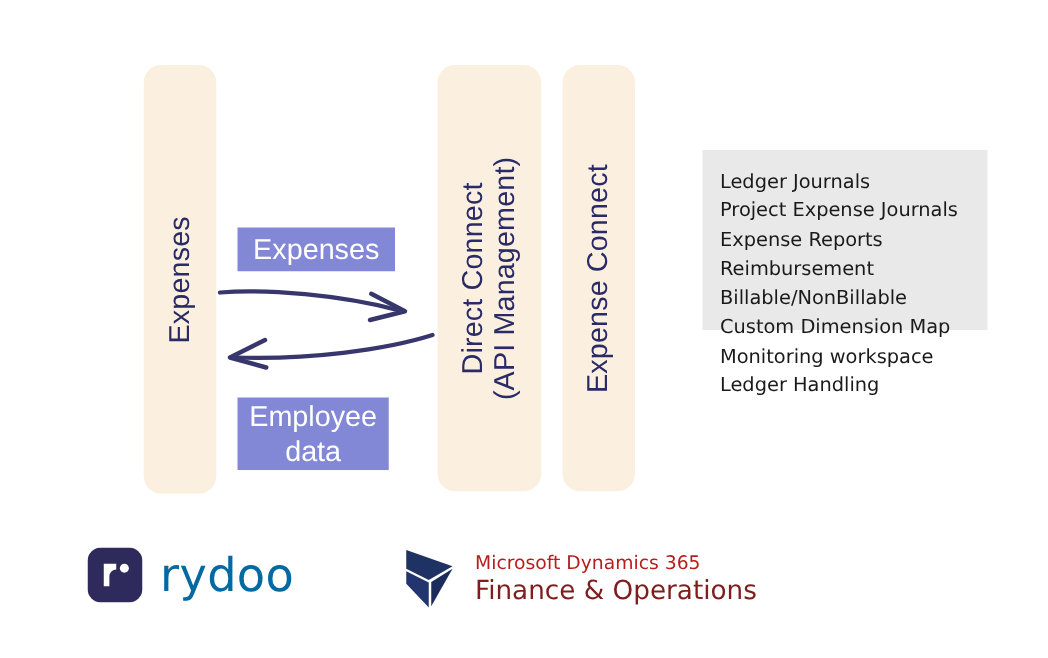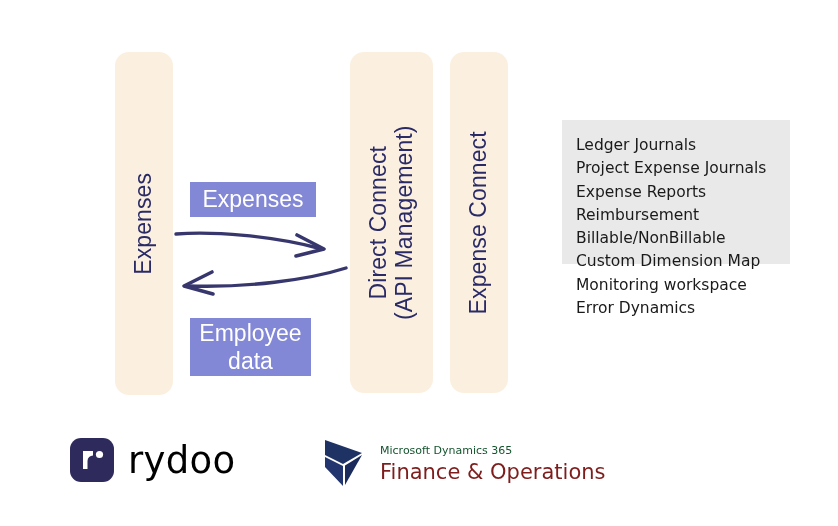--- a/index.html
+++ b/index.html
@@ -95,21 +95,21 @@
     display: flex;
     align-items: center;
   }
   #rydoo-mark {
     width: 44px;
     height: 44px;
     flex: 0 0 auto;
   }
   #rydoo-wordmark {
     margin-left: 14px;
-    color: #000000;
+    color: #0369a1;
     font-size: 37px;
     line-height: 1;
     letter-spacing: 0.3px;
     font-family: "DejaVu Sans", sans-serif;
   }
 
   #dynamics-logo {
     position: absolute;
     left: 322px;
     top: 437px;
@@ -119,23 +119,23 @@
   #dynamics-mark {
     width: 46px;
     height: 52px;
     flex: 0 0 auto;
   }
   #dynamics-text {
     margin-left: 12px;
     color: #2C3E6B;
   }
   #dynamics-line1 {
-    font-size: 11px;
+    font-size: 15px;
     line-height: 19px;
-    color: #14532d;
+    color: #b91c1c;
     font-family: "DejaVu Sans", sans-serif;
   }
   #dynamics-line2 {
     font-size: 21px;
     line-height: 25px;
     color: #7f1d1d;
     font-family: "DejaVu Sans", sans-serif;
   }
 </style>
 </head>
@@ -183,21 +183,21 @@
   </svg>
 
   <div id="feature-panel">
     <div class="feat-item">Ledger Journals</div>
     <div class="feat-item">Project Expense Journals</div>
     <div class="feat-item">Expense Reports</div>
     <div class="feat-item">Reimbursement</div>
     <div class="feat-item">Billable/NonBillable</div>
     <div class="feat-item">Custom Dimension Map</div>
     <div class="feat-item">Monitoring workspace</div>
-    <div class="feat-item">Error Dynamics</div>
+    <div class="feat-item">Ledger Handling</div>
   </div>
 
   <div id="rydoo-logo">
     <svg id="rydoo-mark" viewBox="0 0 44 44">
       <rect x="0" y="0" width="44" height="44" rx="11" ry="11" fill="#2E2A5B"></rect>
       <path d="M13,13 h10 v4.5 a5.5,5.5 0 0 0 -5.5,5.5 V31 h-4.5 z" fill="#ffffff"></path>
       <circle cx="29.5" cy="16.5" r="3.6" fill="#ffffff"></circle>
     </svg>
     <div id="rydoo-wordmark">rydoo</div>
   </div>

